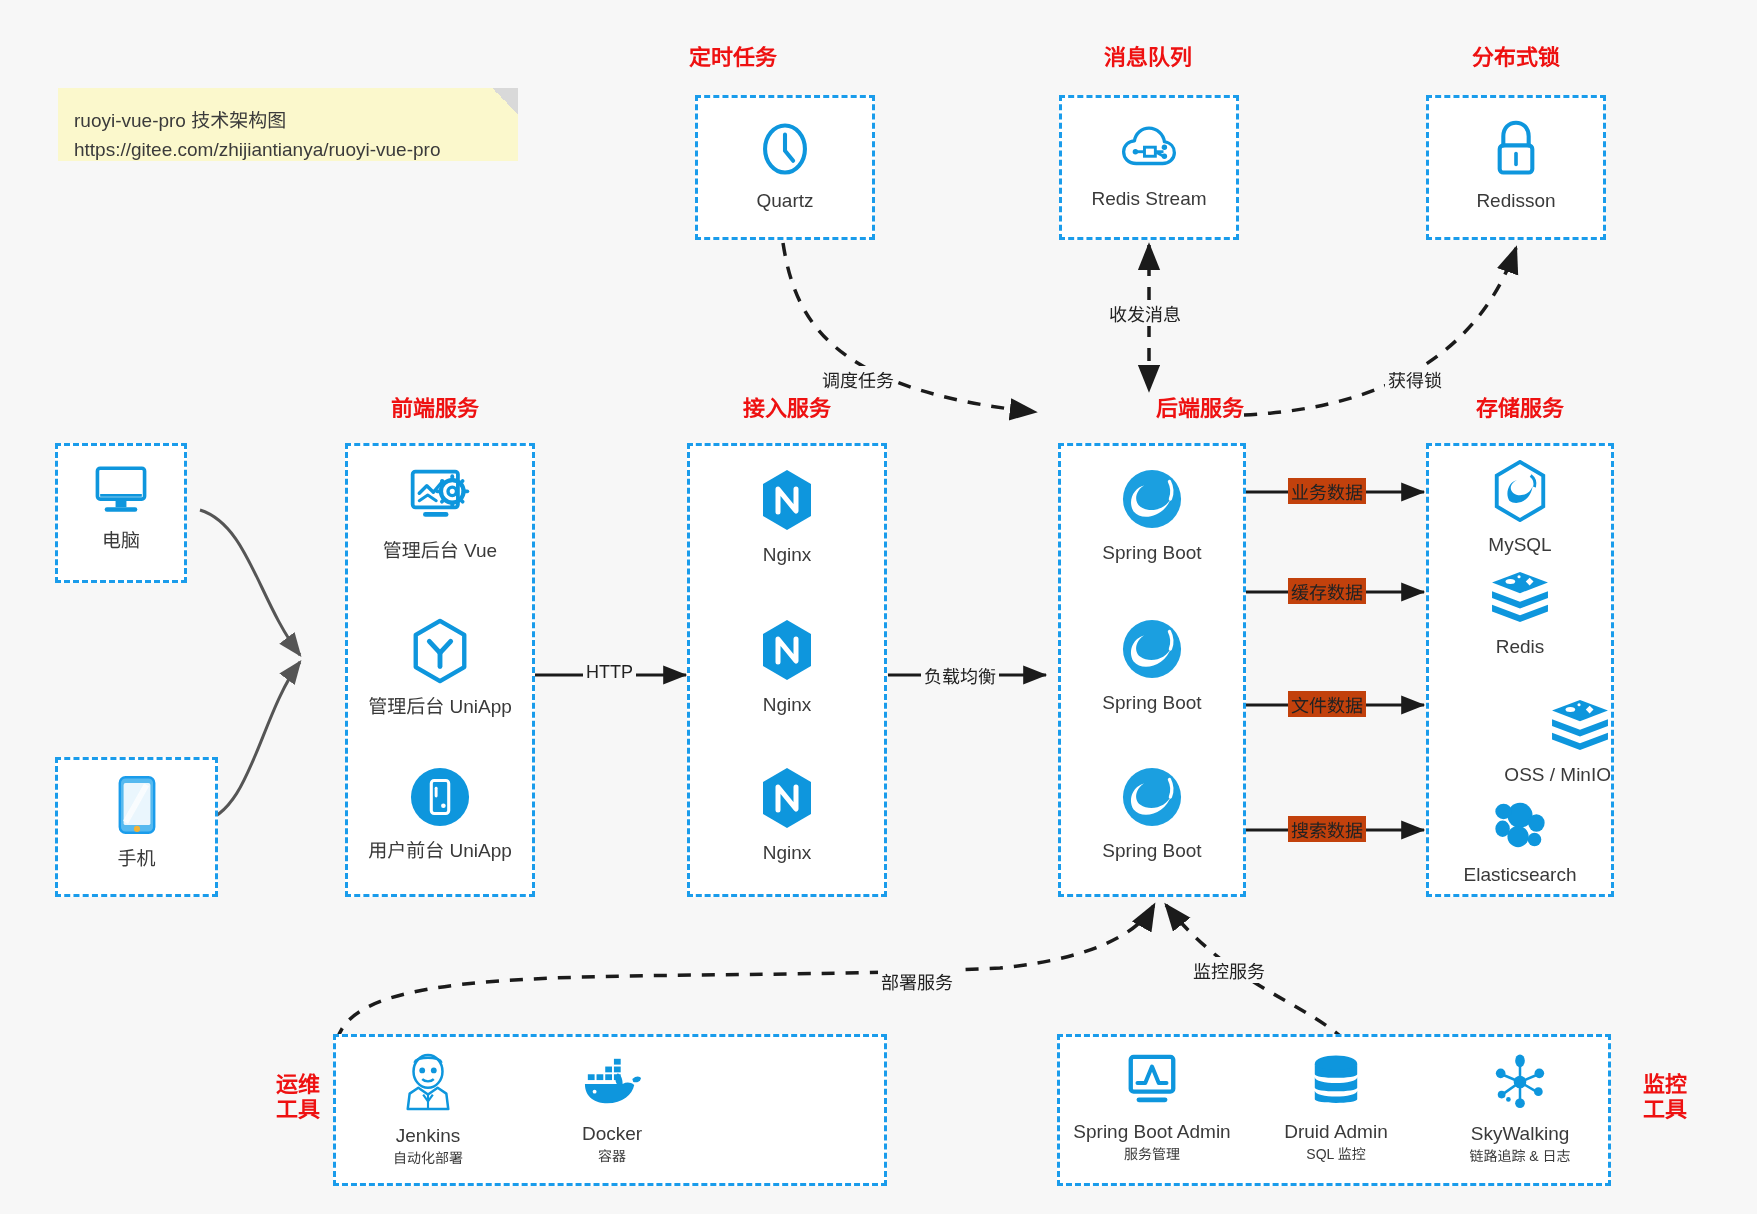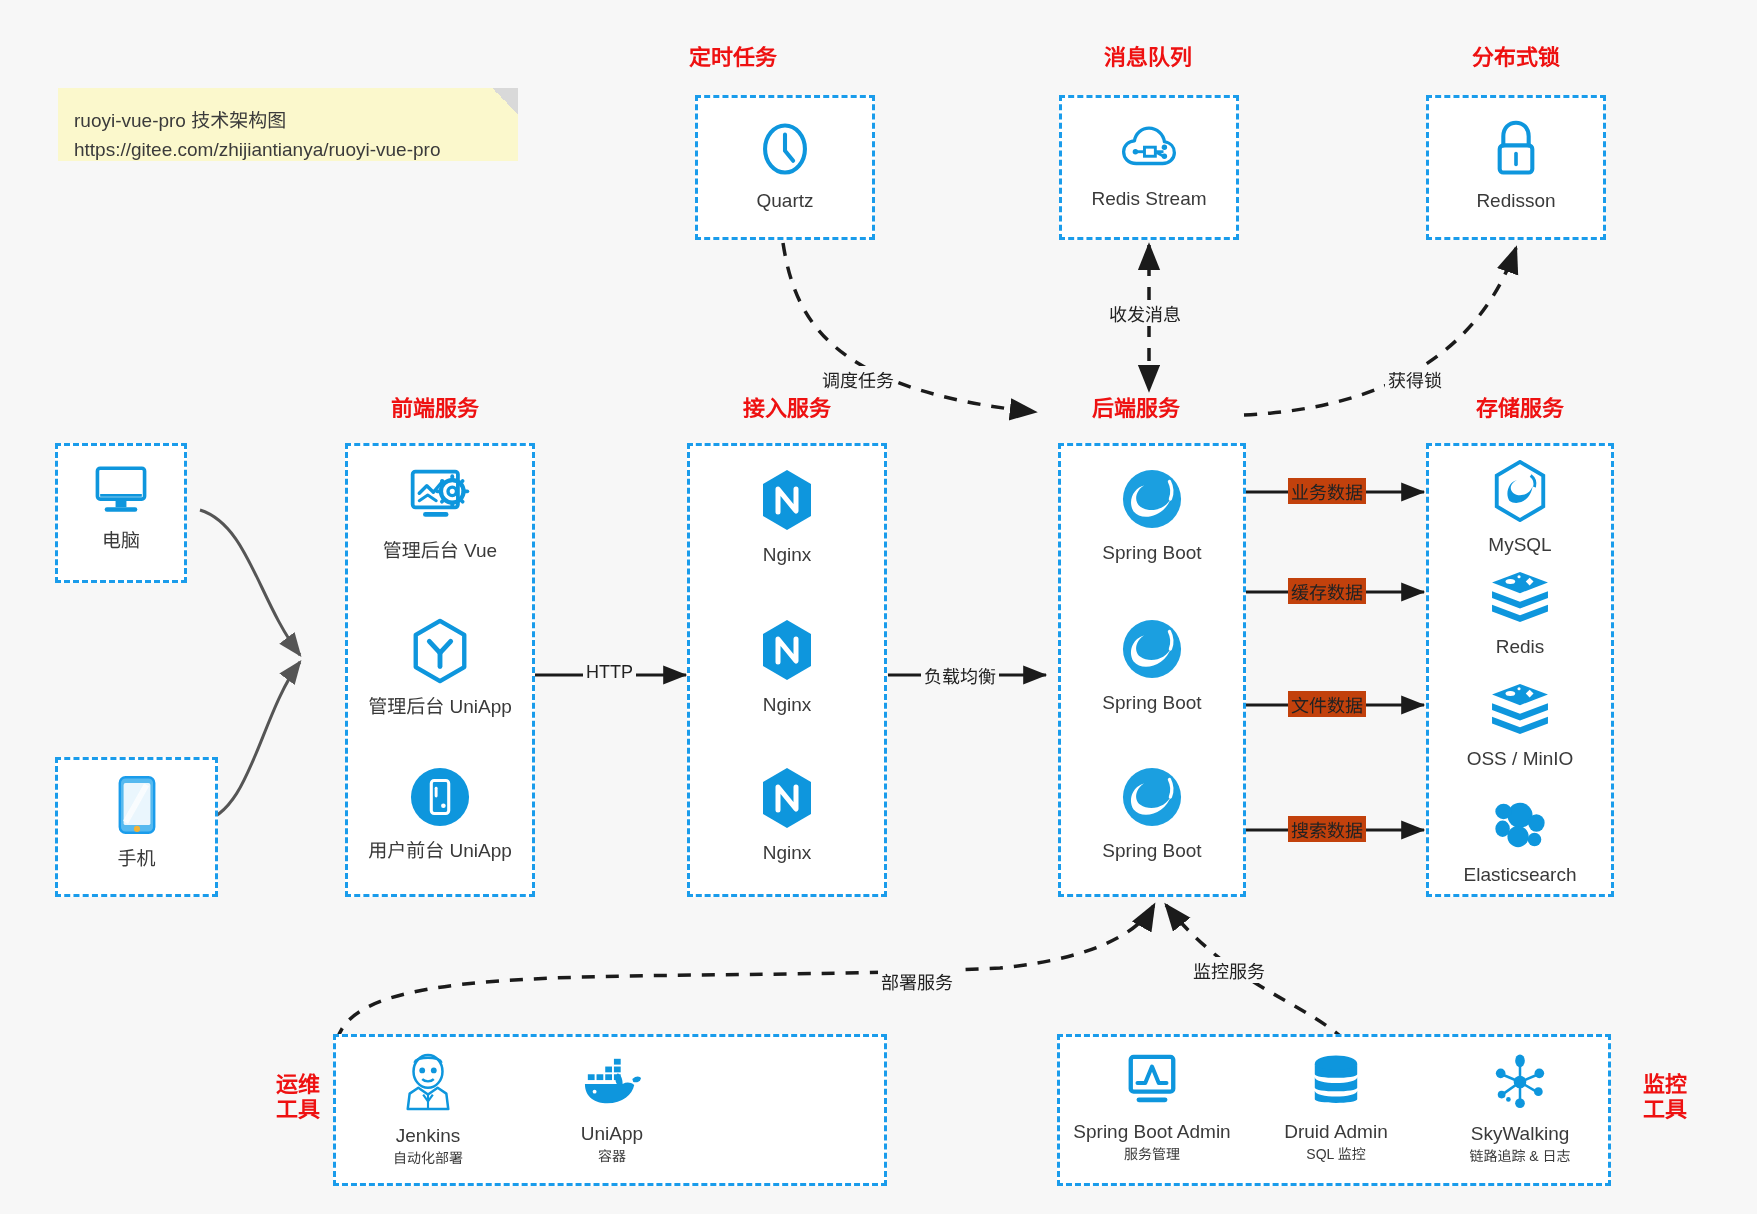--- a/index.html
+++ b/index.html
@@ -254,21 +254,21 @@
       <span class="ico">
         <svg width="58" height="64" viewBox="0 0 58 64">
           <path d="M29 2 L53 16 L53 48 L29 62 L5 48 L5 16 Z" fill="#0e96dd"></path>
           <path d="M20 44 L20 21 L38 43 L38 21" fill="none" stroke="#ffffff" stroke-width="5" stroke-linecap="round" stroke-linejoin="round"></path>
         </svg>
       </span>
       <div class="cap">Nginx</div>
     </div>
   </div>
 
-  <div class="gtitle" style="left:1086px;top:396px;width:100px;">后端服务</div>
+  <div class="gtitle" style="left:1150px;top:396px;width:100px;">后端服务</div>
   <div class="gbox" style="left:1058px;top:443px;width:188px;height:454px;">
     <div class="node" style="top:22px;">
       <span class="ico">
         <svg width="62" height="62" viewBox="0 0 64 64">
           <path d="M32 2 A30 30 0 1 0 32 62 A30 30 0 1 0 32 2 Z" fill="#1b9fe0"></path>
           <path d="M13 45 C22 56 46 50 52 30 C47 43 30 47 20 40 C12 34 16 22 24 18 C14 20 6 33 13 45 Z" fill="#ffffff"></path>
           <path d="M50 14 C53 20 53 27 51 32" fill="none" stroke="#ffffff" stroke-width="3.4" stroke-linecap="round"></path>
         </svg>
       </span>
       <div class="cap">Spring Boot</div>
@@ -315,21 +315,21 @@
           <path d="M3 22 L32 33 L61 22 L61 29 L32 40 L3 29 Z" fill="#0e96dd"></path>
           <path d="M3 36 L32 47 L61 36 L61 43 L32 54 L3 43 Z" fill="#0e96dd"></path>
           <ellipse cx="22" cy="12" rx="5" ry="2.6" fill="#ffffff"></ellipse>
           <path d="M42 8 L46 12 L42 16 L38 12 Z" fill="#ffffff"></path>
           <circle cx="31" cy="7" r="1.6" fill="#ffffff"></circle>
         </svg>
       </span>
       <div class="cap">Redis</div>
     </div>
 
-    <div class="node" style="top:236px;">
+    <div class="node" style="top:252px;text-align:right;">
       <span class="ico">
         <svg width="62" height="54" viewBox="0 0 64 56">
           <path d="M32 2 L61 13 L32 24 L3 13 Z" fill="#0e96dd"></path>
           <path d="M3 22 L32 33 L61 22 L61 29 L32 40 L3 29 Z" fill="#0e96dd"></path>
           <path d="M3 36 L32 47 L61 36 L61 43 L32 54 L3 43 Z" fill="#0e96dd"></path>
           <ellipse cx="22" cy="12" rx="5" ry="2.6" fill="#ffffff"></ellipse>
           <path d="M42 8 L46 12 L42 16 L38 12 Z" fill="#ffffff"></path>
           <circle cx="31" cy="7" r="1.6" fill="#ffffff"></circle>
         </svg>
       </span>
@@ -386,21 +386,21 @@
               <rect x="24" y="14" width="7" height="6"></rect>
             <rect x="33" y="14" width="7" height="6"></rect>
               <rect x="33" y="6" width="7" height="6"></rect>
             <rect x="6" y="22" width="7" height="6"></rect>
             <path d="M3 32 C3 46 14 52 26 52 C42 52 52 43 54 33 C50 30 46 30 42 32 C42 26 40 23 37 21 C34 24 34 29 36 32 L3 32 Z"></path>
             <path d="M52 27 C56 23 60 24 61 26 C60 30 56 31 53 30"></path>
           </g>
           <circle cx="13" cy="40" r="2" fill="#ffffff"></circle>
         </svg>
       </span>
-      <div class="cap">UniApp</div>
+      <div class="cap">Docker</div>
       <div class="cap2">容器</div>
     </div>
 
   </div>
 
   <div class="gbox" style="left:1057px;top:1034px;width:554px;height:152px;">
     <div class="node" style="left:0;top:16px;width:184px;">
       <span class="ico">
         <svg width="58" height="56" viewBox="0 0 60 58">
           <rect x="8" y="4" width="44" height="36" rx="3" fill="none" stroke="#0e96dd" stroke-width="4.5"></rect>

